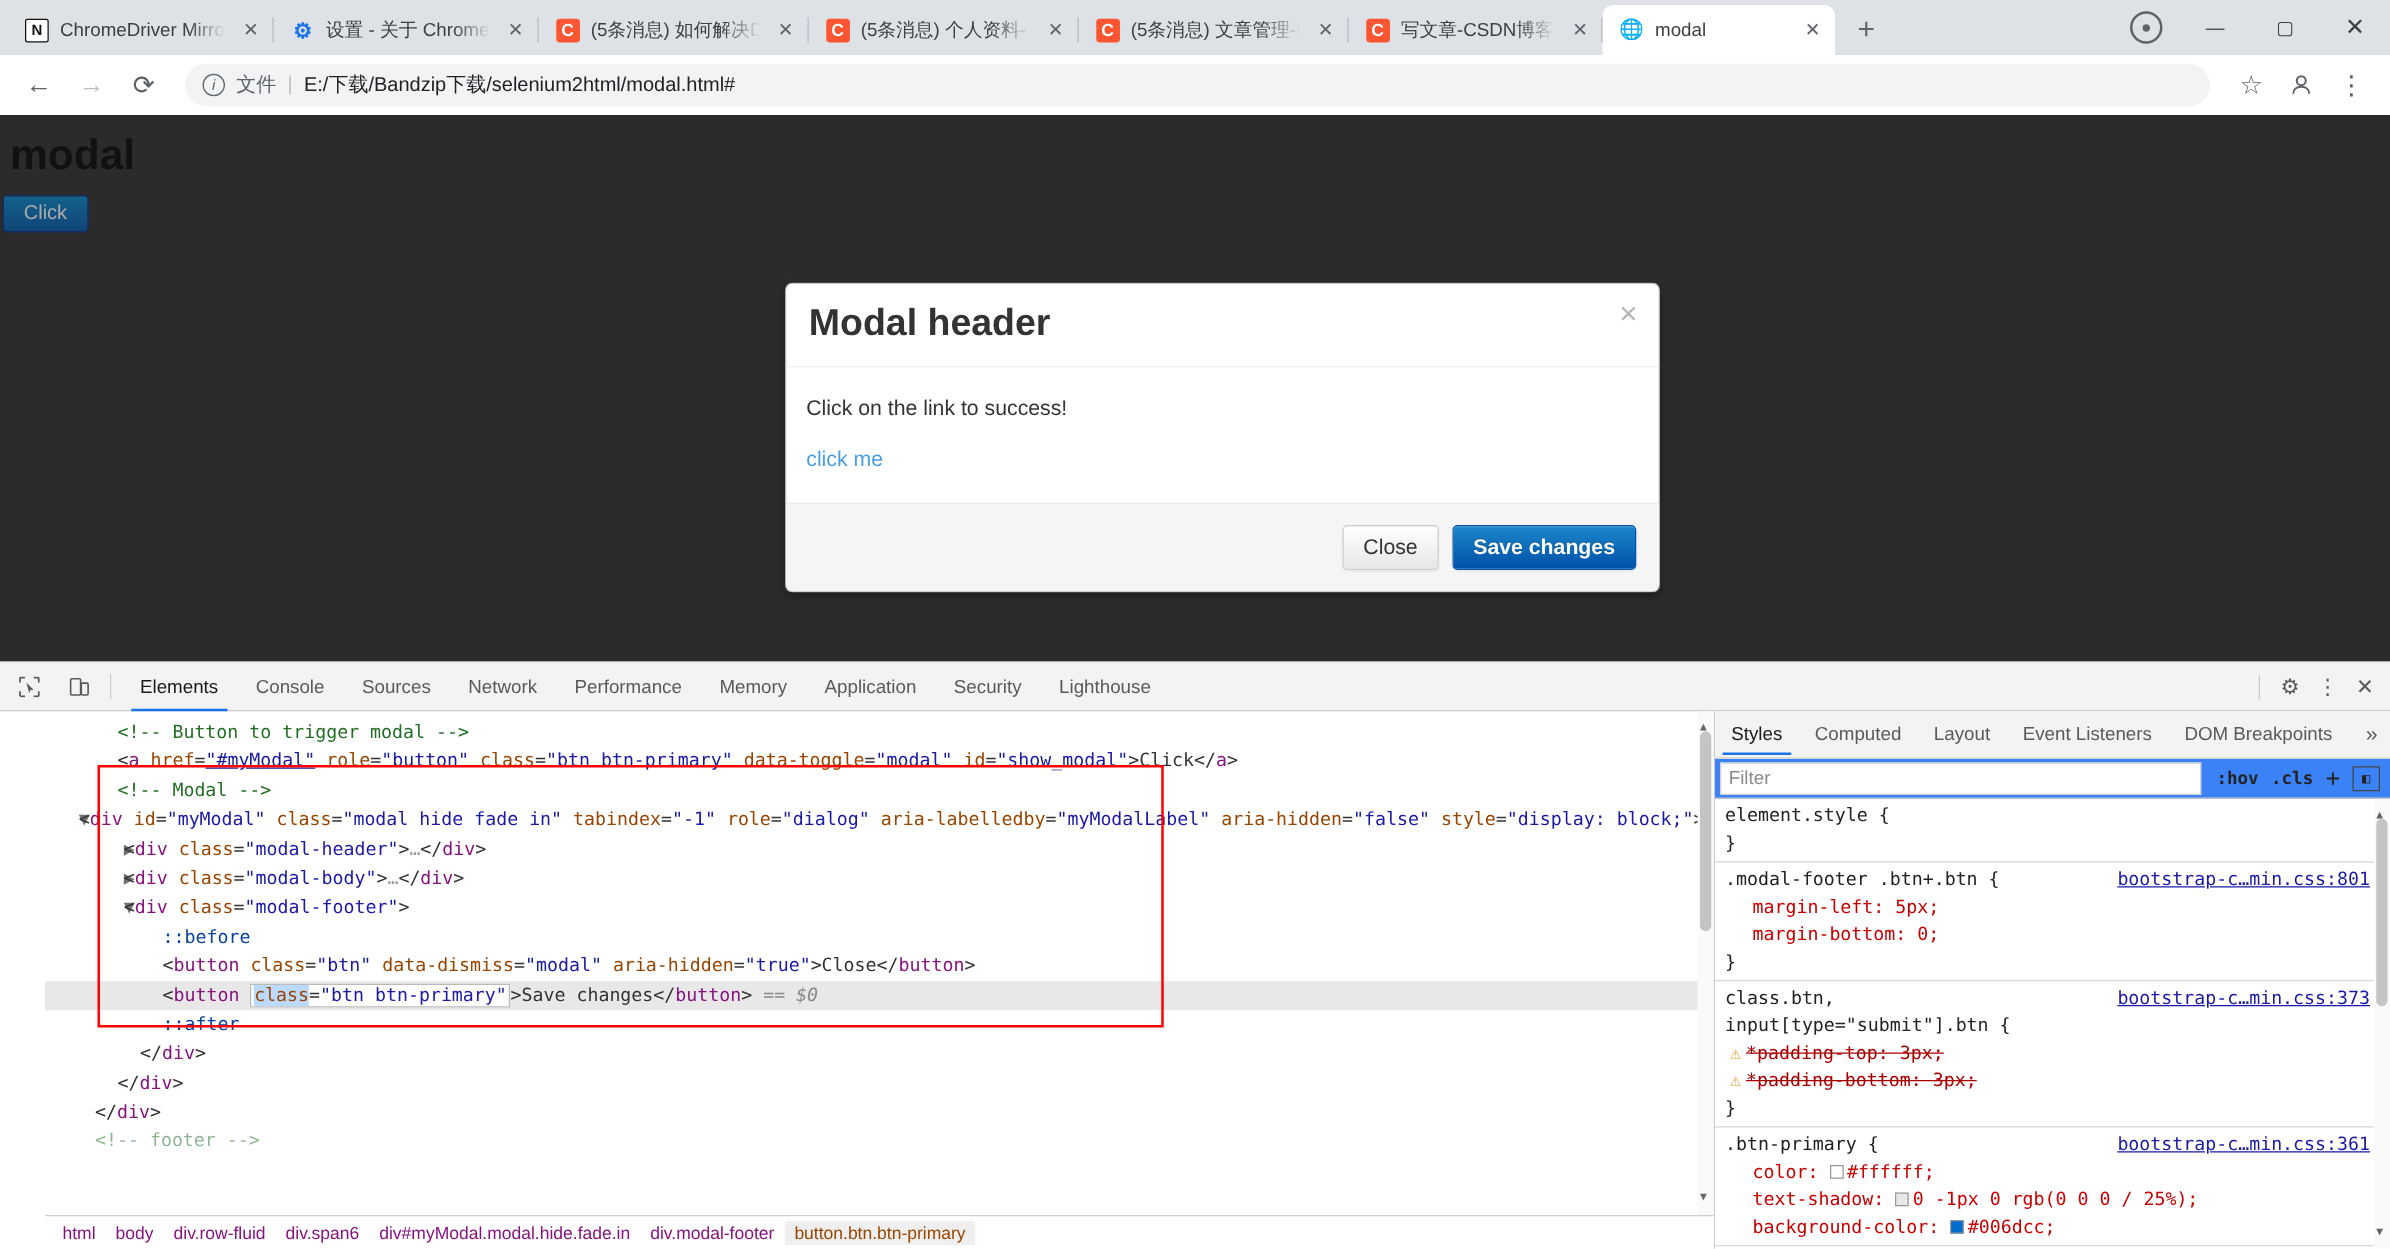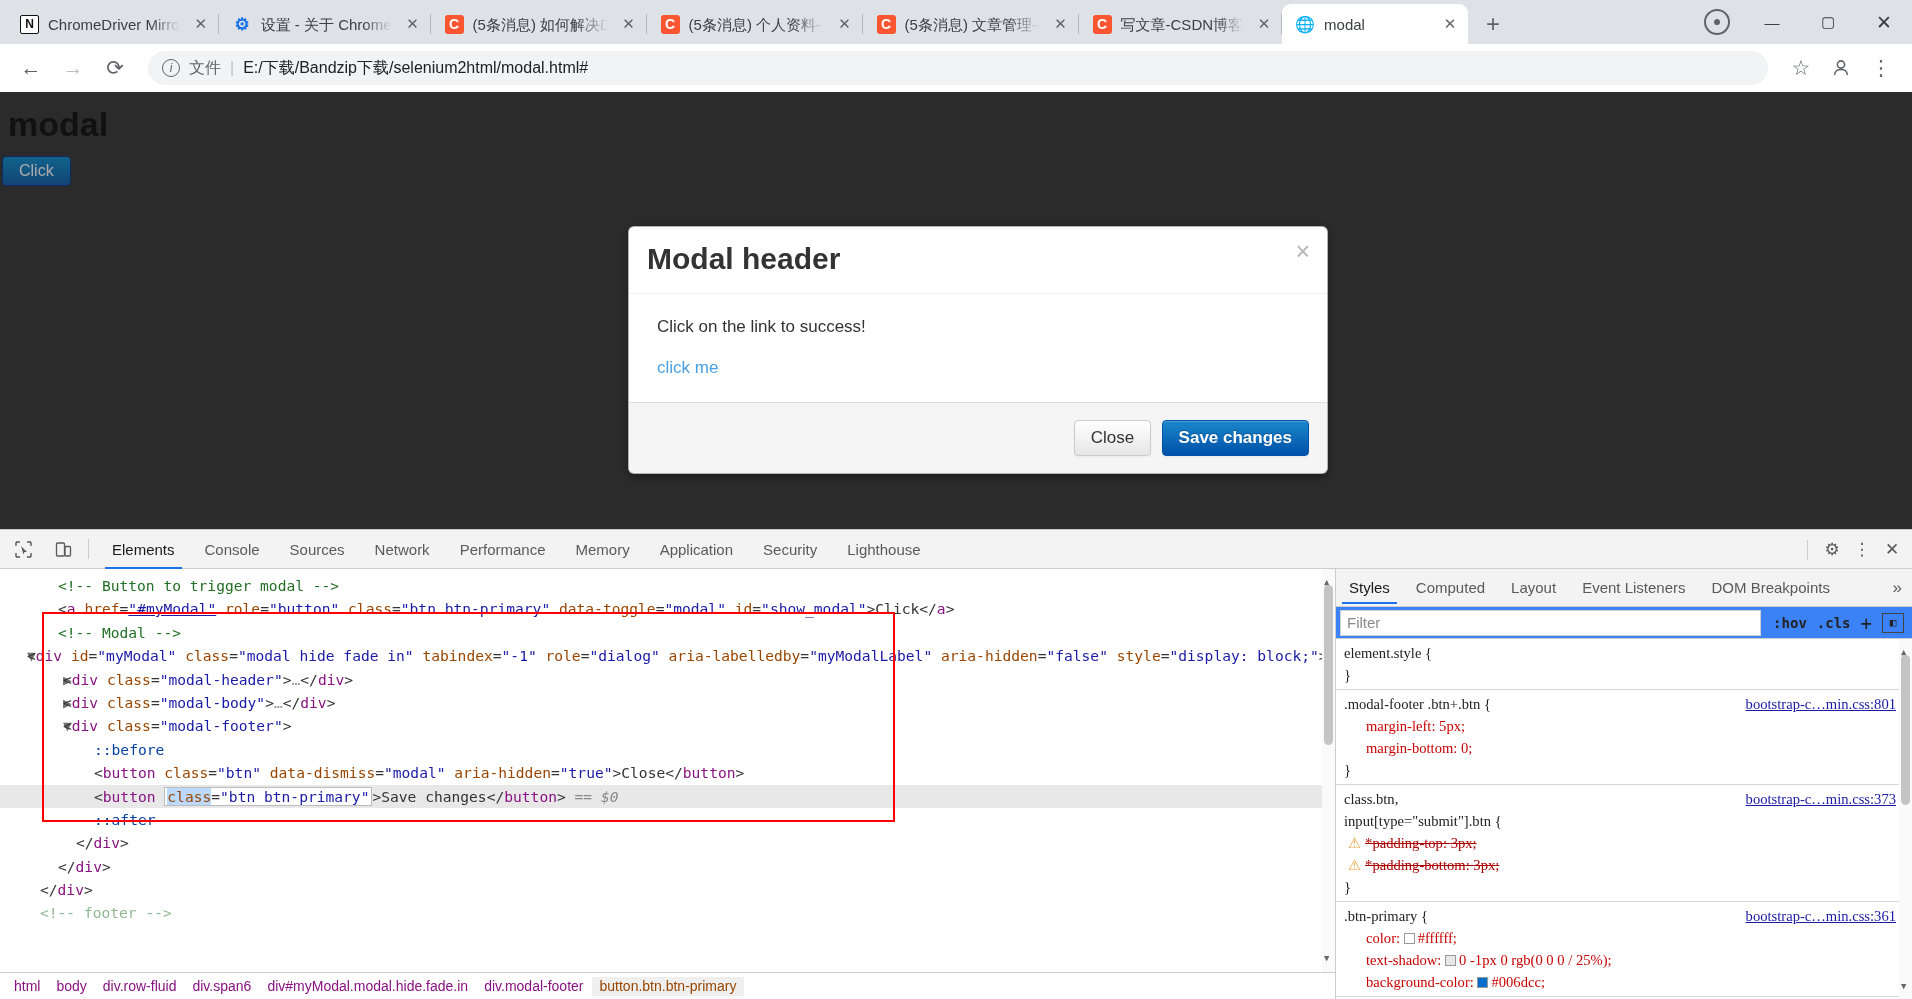--- a/index.html
+++ b/index.html
@@ -126,21 +126,21 @@
     padding: 14px 18px 16px; border-bottom: 1px solid #eee;
     position: relative;
   }
   .modal-title {
     font-size: 30px; font-weight: bold; color: #333; line-height: 36px;
   }
   .modal-close {
     position: absolute; right: 17px; top: 12px;
     font-size: 25px; color: #b6b6b6; line-height: 1; font-weight: 400;
   }
-  .modal-body { padding: 20px 28px 24px; }
+  .modal-body { padding: 20px 16px 24px; }
   .modal-body p { font-size: 17px; color: #333; line-height: 26px; }
   .modal-body a {
     display: inline-block; margin-top: 18px;
     font-size: 17px; color: #4a9fe0; text-decoration: none;
   }
   .modal-footer {
     padding: 17px 18px; background: #f5f5f5;
     border-top: 1px solid #ddd; border-radius: 0 0 6px 6px;
     text-align: right;
   }
@@ -189,21 +189,21 @@
     position: absolute; right: 6px; top: 0; height: 39px;
     display: flex; align-items: center; gap: 2px;
   }
   .dt-right-sep { width: 1px; height: 20px; background: #cdcdcd; margin: 0 8px; }
   .dt-ricon {
     width: 28px; height: 28px; display: flex;
     align-items: center; justify-content: center;
     font-size: 17px; color: #5a5a5a;
   }
 
-  .dt-main { flex: 1 1 auto; display: flex; min-height: 0; }
+  .dt-main { flex: 1 1 auto; display: flex; min-height: 0; padding-left: 36px; }
   .dom-pane {
     width: 1336px; position: relative; overflow: hidden;
     border-right: 1px solid #cdcdcd; display: flex; flex-direction: column;
   }
   .dom-tree {
     flex: 1 1 auto; overflow: hidden; position: relative;
     font-family: "DejaVu Sans Mono", monospace;
     font-size: 14.6px; line-height: 23.4px;
     padding: 5px 0 0 0; color: #222;
   }
@@ -279,21 +279,21 @@
     display: flex; align-items: center; justify-content: center;
     font-size: 11px;
   }
 
   .styles-content {
     flex: 1 1 auto; overflow: hidden;
     font-family: "DejaVu Sans Mono", monospace;
     font-size: 14.6px; line-height: 22px; color: #222;
     position: relative;
   }
-  .rule { border-bottom: 1px solid #d8d8d8; padding: 3px 0 3px 8px; position: relative; font-family: Liberation Serif, serif; }
+  .rule { border-bottom: 1px solid #d8d8d8; padding: 3px 0 3px 8px; position: relative; }
   .rule-src {
     position: absolute; right: 16px; top: 3px;
     color: #1a1aa6; text-decoration: underline; font-size: 14.6px;
   }
   .prop { padding-left: 22px; }
   .pname { color: #c80000; }
   .pval { color: #c80000; }
   .strike { text-decoration: line-through; color: #a00; }
   .warn { color: #e8a33d; margin-left: -18px; margin-right: 4px; }
   .swatch {

